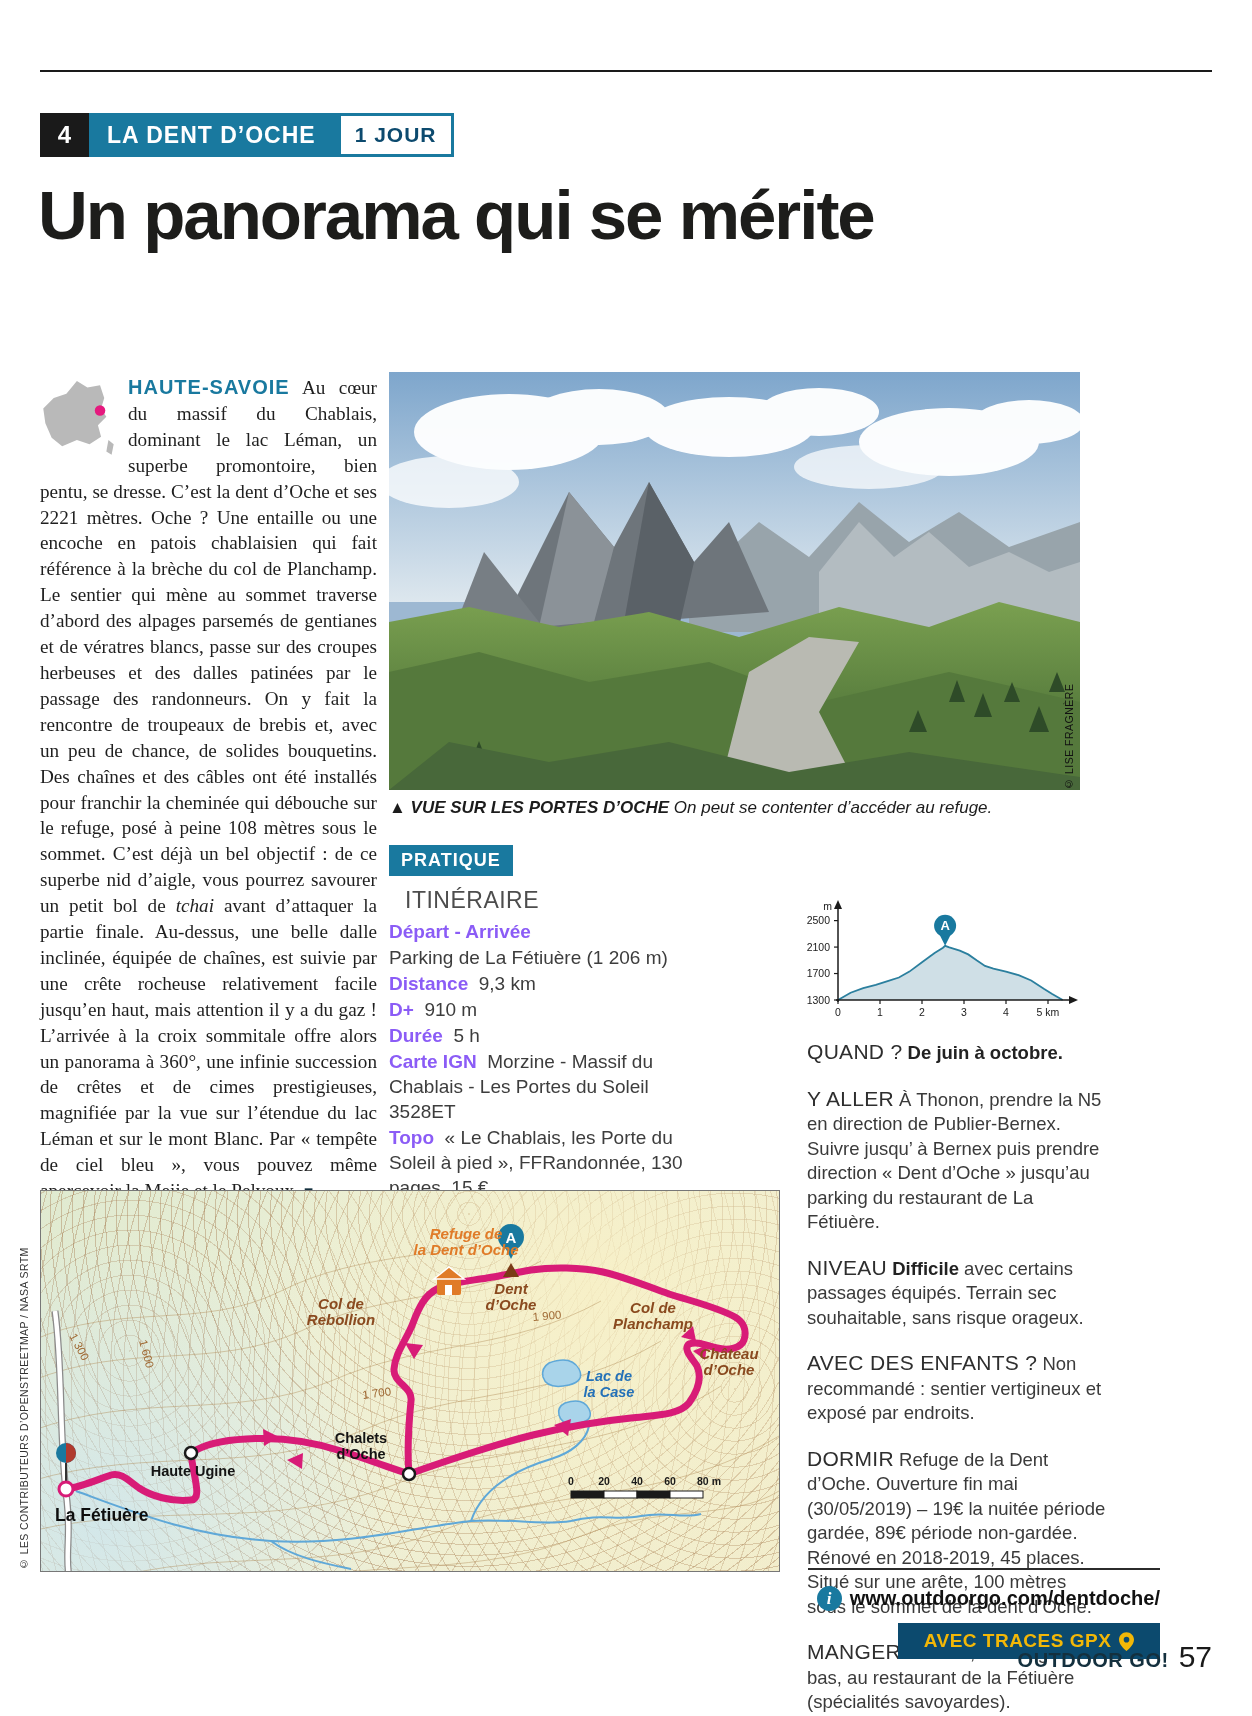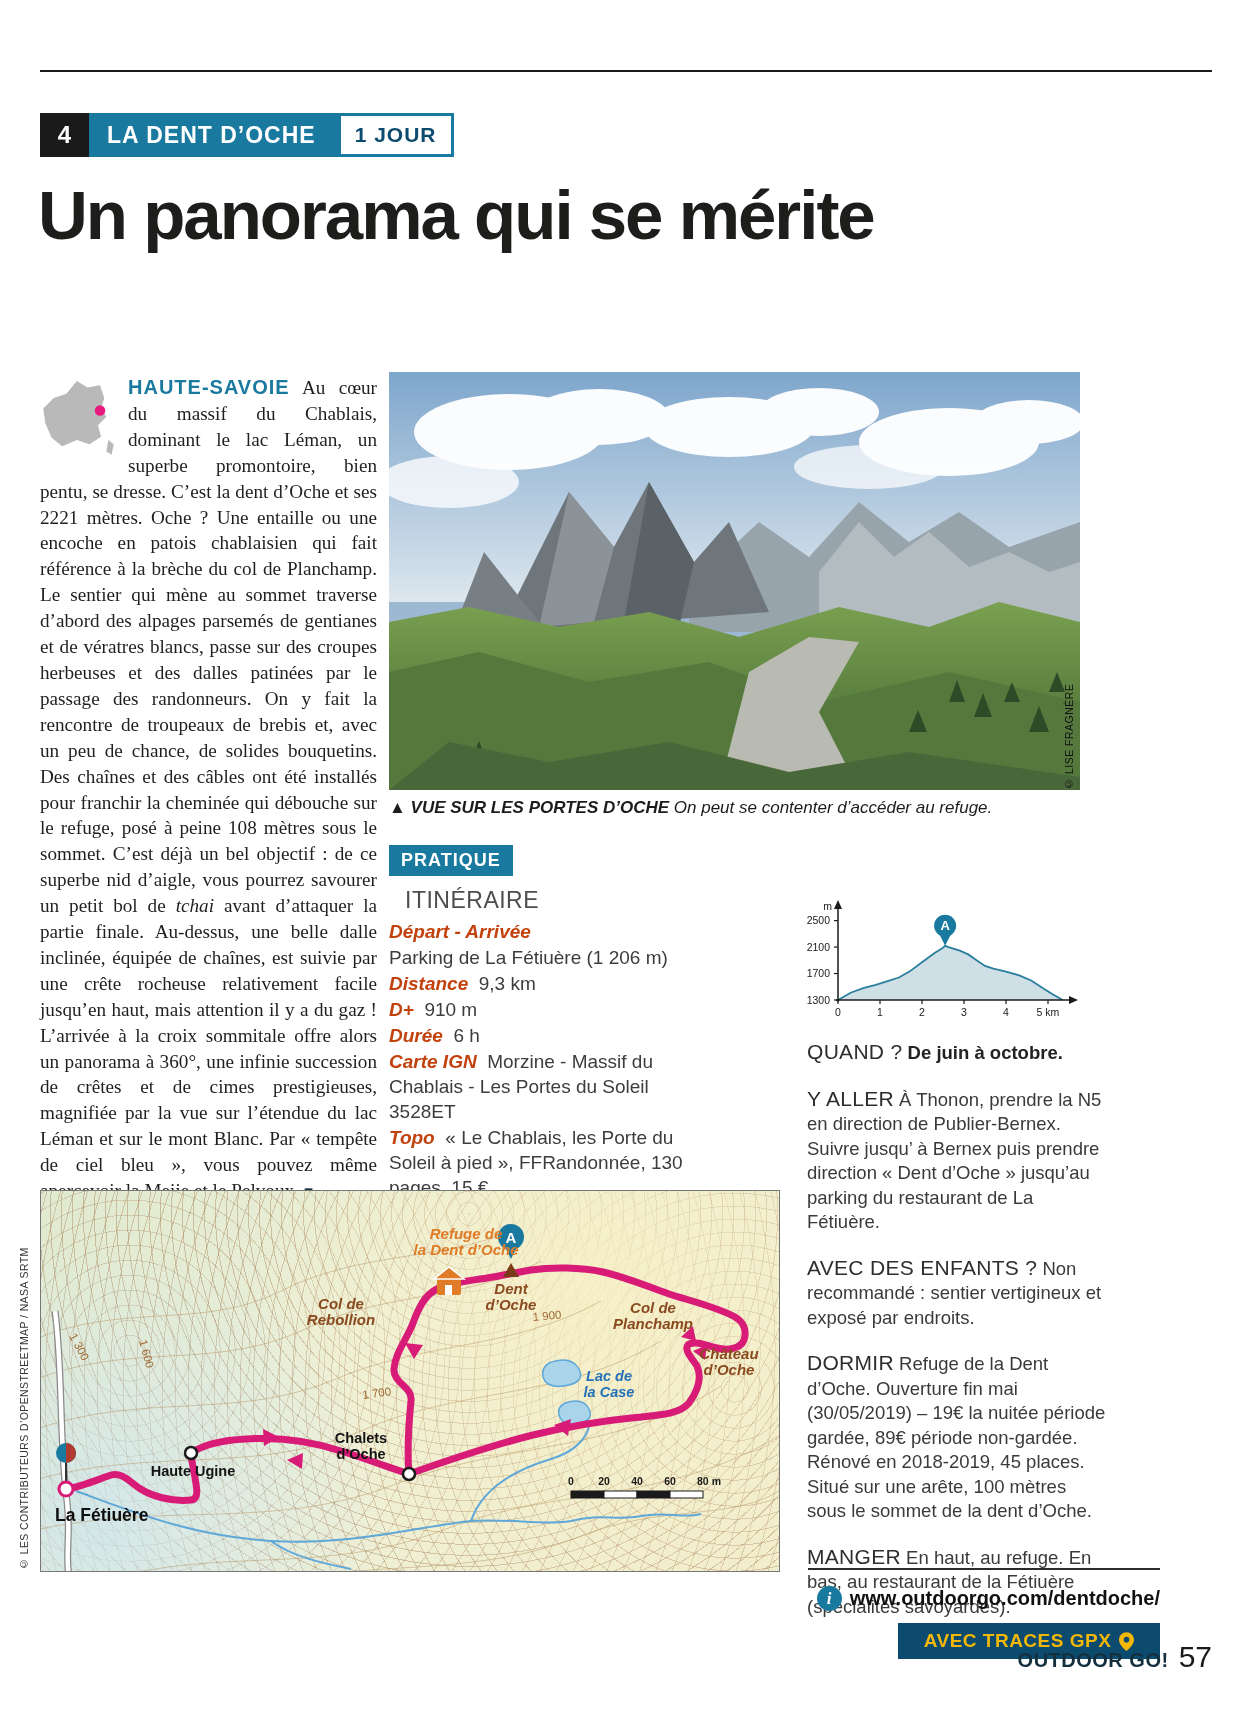--- a/index.html
+++ b/index.html
@@ -37,21 +37,21 @@
   #photo-credit{left:1063px;top:660px;width:14px;height:130px;font-size:10.5px;color:#111;
                 writing-mode:vertical-rl;transform:rotate(180deg);letter-spacing:.5px;}
   #caption{left:389px;top:798px;width:691px;font-size:17px;color:#1c1c1c;font-style:italic;}
   #caption b{font-style:italic;}
 
   
   #pratique-box{left:389px;top:845px;background:#19799f;color:#fff;font-weight:700;font-size:18px;
                 letter-spacing:1px;padding:5px 12px;}
   #itineraire{left:389px;top:888px;width:322px;font-size:19px;line-height:25px;color:#3d3d3d;}
   #itineraire .sec{font-size:23px;color:#4d4d4d;letter-spacing:.5px;margin-bottom:6px;margin-left:16px;}
-  #itineraire b{color:#c2410c;font-style:italic;}
+  #itineraire b{color:#8b5cf6;}
   #itineraire .row{margin-bottom:1px;}
 
   
   #elev{left:792px;top:896px;width:296px;height:128px;}
 
   
   #infocol{left:807px;top:1040px;width:302px;}
   .info-sec{margin-bottom:21px;}
   .info-label{display:inline;font-size:21px;color:#2e2e2e;letter-spacing:.3px;}
   .info-text{display:inline;font-size:18.5px;line-height:24.5px;color:#3a3a3a;}
@@ -174,21 +174,21 @@
     <b><span>▲ </span><span>VUE SUR LES PORTES D’OCHE</span></b><span> On peut se contenter d’accéder au refuge.</span>
   </div>
 
   <div class="abs" id="pratique-box">PRATIQUE</div>
   <div class="abs" id="itineraire">
     <div class="sec">ITINÉRAIRE</div>
     <div class="row"><b>Départ - Arrivée</b></div>
     <div class="row">Parking de La Fétiuère (1 206 m)</div>
     <div class="row"><b>Distance</b>&nbsp; <span>9,3 km</span></div>
     <div class="row"><b>D+</b>&nbsp; <span>910 m</span></div>
-    <div class="row"><b>Durée</b>&nbsp; <span>6 h</span></div>
+    <div class="row"><b>Durée</b>&nbsp; <span>5 h</span></div>
     <div class="row"><b>Carte IGN</b>&nbsp; <span>Morzine - Massif du Chablais - Les Portes du Soleil 3528ET</span></div>
     <div class="row"><b>Topo</b>&nbsp; <span>« Le Chablais, les Porte du Soleil à pied », FFRandonnée, 130 pages, 15 €</span></div>
   </div>
 
   <div class="abs" id="elev"><svg width="296" height="128">
         <path d="M46,104 L46.0,104.0 L58.6,96.7 L71.2,92.1 L83.8,88.8 L96.4,84.8 L106.9,81.5 L117.4,75.6 L130.0,66.3 L142.6,57.0 L151.0,51.7 L153.1,49.8 L157.3,51.4 L167.8,54.7 L176.2,58.4 L184.6,64.3 L193.0,69.9 L201.4,72.6 L214.0,75.6 L226.6,79.2 L239.2,84.5 L251.8,92.8 L260.2,98.0 L270.7,104.0 L270.7,104 Z" fill="#cfdfe6"></path>
         <path d="M46.0,104.0 L58.6,96.7 L71.2,92.1 L83.8,88.8 L96.4,84.8 L106.9,81.5 L117.4,75.6 L130.0,66.3 L142.6,57.0 L151.0,51.7 L153.1,49.8 L157.3,51.4 L167.8,54.7 L176.2,58.4 L184.6,64.3 L193.0,69.9 L201.4,72.6 L214.0,75.6 L226.6,79.2 L239.2,84.5 L251.8,92.8 L260.2,98.0 L270.7,104.0" fill="none" stroke="#2b7f9e" stroke-width="1.8"></path>
         <line x1="46" y1="106" x2="46" y2="12" stroke="#1a1a1a" stroke-width="1.5"></line>
         <path d="M46,4 l-4,9 8,0 z" fill="#1a1a1a"></path>
         <line x1="44" y1="104" x2="278" y2="104" stroke="#1a1a1a" stroke-width="1.5"></line>
@@ -215,20 +215,21 @@
         <line x1="256" y1="104" x2="256" y2="108" stroke="#1a1a1a" stroke-width="1.2"></line>
         <text x="256" y="120" text-anchor="middle" font-size="10.5" fill="#1a1a1a" font-family="&quot;Liberation Sans&quot;,sans-serif">5 km</text>
         <path d="M153.1,49.75384615384615 l-6,-12 12,0 z" fill="#19799f"></path>
         <circle cx="153.1" cy="29.753846153846148" r="11" fill="#19799f"></circle>
         <text x="153.1" y="34.25384615384615" text-anchor="middle" font-size="13" font-weight="700" fill="#fff" font-family="&quot;Liberation Sans&quot;,sans-serif">A</text>
       </svg></div>
 
   <div class="abs" id="infocol">
     <div class="info-sec"><span class="info-label">QUAND ?</span><span class="info-bold"> De juin à octobre.</span><span class="info-text"></span></div>
     <div class="info-sec"><span class="info-label">Y ALLER</span><span class="info-bold"></span><span class="info-text"> À Thonon, prendre la N5 en direction de Publier-Bernex. Suivre jusqu’ à Bernex puis prendre direction « Dent d’Oche » jusqu’au parking du restaurant de La Fétiuère.</span></div>
+    <div class="info-sec"><span class="info-label">NIVEAU</span><span class="info-bold"> Difficile</span><span class="info-text"> avec certains passages équipés. Terrain sec souhaitable, sans risque orageux.</span></div>
     <div class="info-sec"><span class="info-label">AVEC DES ENFANTS ?</span><span class="info-bold"></span><span class="info-text"> Non recommandé : sentier vertigineux et exposé par endroits.</span></div>
     <div class="info-sec"><span class="info-label">DORMIR</span><span class="info-bold"></span><span class="info-text"> Refuge de la Dent d’Oche. Ouverture fin mai (30/05/2019) – 19€ la nuitée période gardée, 89€ période non-gardée. Rénové en 2018-2019, 45 places. Situé sur une arête, 100 mètres sous le sommet de la dent d’Oche.</span></div>
     <div class="info-sec"><span class="info-label">MANGER</span><span class="info-bold"></span><span class="info-text"> En haut, au refuge. En bas, au restaurant de la Fétiuère (spécialités savoyardes).</span></div>
   </div>
 
   <div class="abs" id="divider"></div>
   <div class="abs" id="weblink">
     <span id="info-icon">i</span>
     <span class="txt">www.outdoorgo.com/dentdoche/</span>
   </div>

